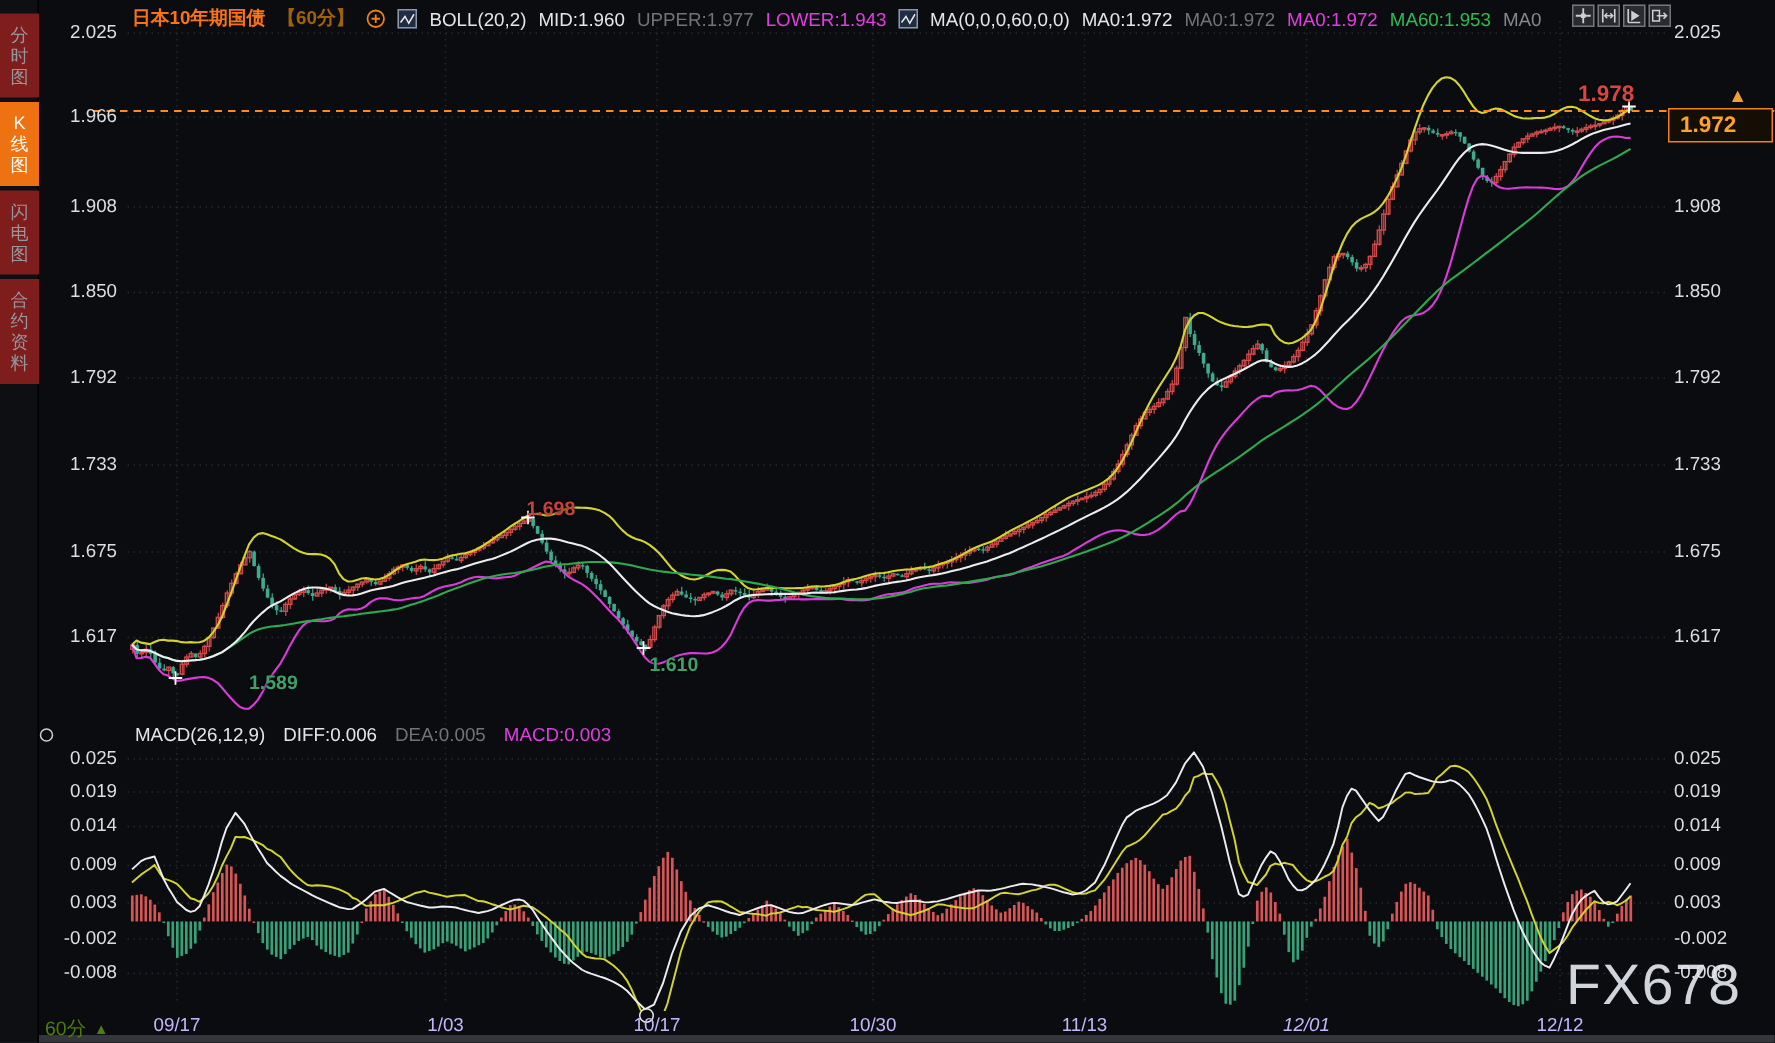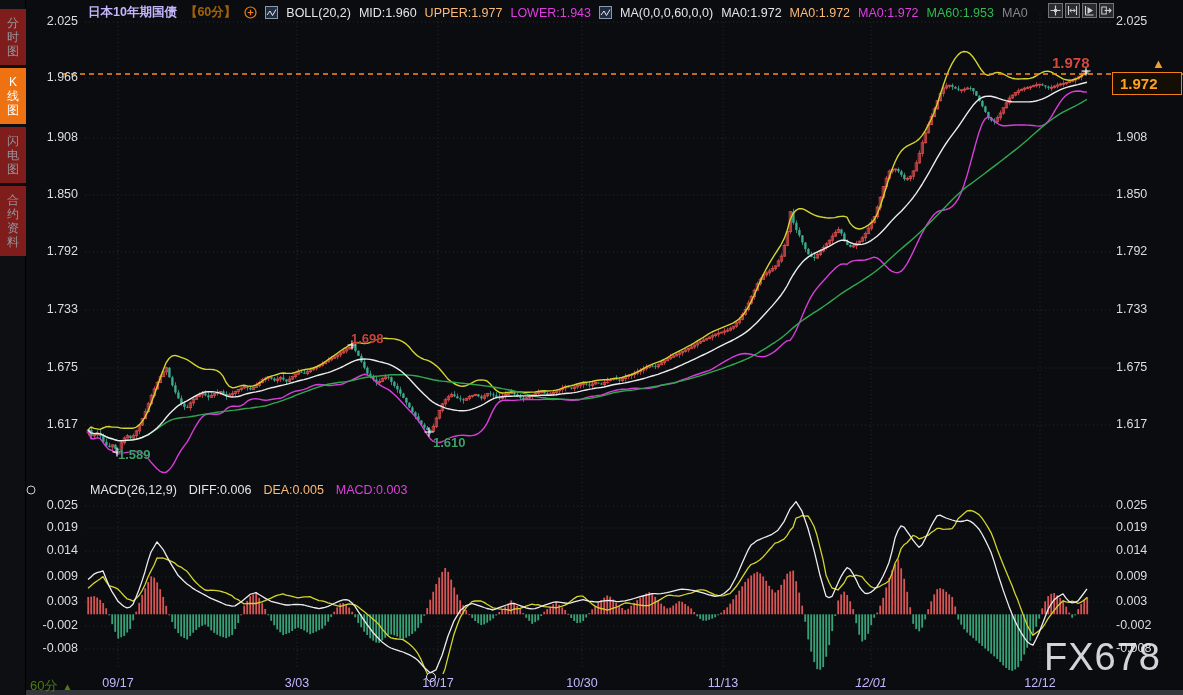--- a/index.html
+++ b/index.html
@@ -8,23 +8,23 @@
     background:#0b0c10;color:#e8e8e8;
     font-family:"Liberation Sans","DejaVu Sans",sans-serif;
   }
   #chart-svg{position:absolute;left:0;top:0;}
   
   .sidebar{position:absolute;left:0;top:0;width:26px;height:695px;background:#0e0f13;border-right:1px solid #000;display:flex;flex-direction:column;gap:3px;padding-top:9px;box-sizing:border-box;z-index:30;}
   .side-item{width:26px;box-sizing:border-box;padding:7px 6px;background:#7f1d1d;color:#96979d;font-size:12px;line-height:14px;word-break:break-all;text-align:center;cursor:pointer;}
   .side-item.active{background:#ee7211;color:#ffffff;}
   
   .hdr{position:absolute;left:88px;top:4px;display:flex;align-items:center;gap:8px;font-size:12.5px;white-space:nowrap;z-index:20;}
-  .c-white{color:#e4e5e8;} .c-yellow{color:#fdba74;} .c-magenta{color:#e03ee0;}
+  .c-white{color:#e4e5e8;} .c-yellow{color:#737373;} .c-magenta{color:#e03ee0;}
   .c-green{color:#2fbb4f;} .c-gray{color:#85868c;} .c-orangered{color:#a16207;font-weight:bold;}
-  .symbol{font-weight:bold;color:#c4b5fd;}
+  .symbol{font-weight:bold;color:#f97316;}
   .mini-icon{display:inline-flex;width:13px;height:13px;background:#1f2c42;border:1px solid #8b98ac;box-sizing:border-box;}
   .plus-circle{display:inline-flex;width:13px;height:13px;}
   
   .toolbar{position:absolute;left:1048px;top:3px;display:flex;gap:2px;z-index:20;}
   .tool-btn{width:15px;height:15px;background:#2a2b30;border:1px solid #73757b;box-sizing:border-box;display:flex;align-items:center;justify-content:center;cursor:pointer;}
   
   #labels{position:absolute;left:0;top:0;width:936px;height:695px;z-index:10;pointer-events:none;}
   .axis-label{position:absolute;font-size:12.5px;color:#dcdde1;}
   
   .anno{position:absolute;font-weight:bold;font-size:13px;z-index:12;text-shadow:0 0 2px #000;}
@@ -1126,21 +1126,21 @@
     <div class="axis-label" style="left:1116px;top:543px;width:60px;">0.014</div>
     <div class="axis-label" style="left:30px;top:569px;width:48px;text-align:right;">0.009</div>
     <div class="axis-label" style="left:1116px;top:569px;width:60px;">0.009</div>
     <div class="axis-label" style="left:30px;top:594px;width:48px;text-align:right;">0.003</div>
     <div class="axis-label" style="left:1116px;top:594px;width:60px;">0.003</div>
     <div class="axis-label" style="left:30px;top:618px;width:48px;text-align:right;">-0.002</div>
     <div class="axis-label" style="left:1116px;top:618px;width:60px;">-0.002</div>
     <div class="axis-label" style="left:30px;top:641px;width:48px;text-align:right;">-0.008</div>
     <div class="axis-label" style="left:1116px;top:641px;width:60px;">-0.008</div>
     <div class="time-label" style="left: 95px;">09/17</div>
-    <div class="time-label" style="left: 274px;">3/03</div>
+    <div class="time-label" style="left: 274px;">1/03</div>
     <div class="time-label" style="left: 415px;">10/17</div>
     <div class="time-label" style="left: 559px;">10/30</div>
     <div class="time-label" style="left: 700px;">11/13</div>
     <div class="time-label" style="left: 848px; font-style: italic;">12/01</div>
     <div class="time-label" style="left: 1017px;">12/12</div>
   </div>
 
 <aside class="sidebar">
   <div class="side-item">分时图</div>
   <div class="side-item active">K线图</div>
@@ -1200,21 +1200,21 @@
       </svg>
   </span>
   <span class="tool-btn">
     <svg width="11" height="11">
         <rect x="0.8" y="2" width="4.5" height="7" fill="none" stroke="#cfcfcf" stroke-width="1"></rect>
         <path d="M3.5 5.5h6.5M8 3.5l2 2-2 2" stroke="#cfcfcf" stroke-width="1.1" fill="none"></path>
       </svg>
   </span>
 </div>
 
-<div class="anno anno-green" style="left:118px;top:447px;">1.589</div>
+<div class="anno anno-green" style="left:118px;top:447px;padding-left:48px;">1.589</div>
 <div class="anno anno-red" style="left:351px;top:331px;">1.698</div>
 <div class="anno anno-green" style="left:433px;top:435px;">1.610</div>
 <div class="anno anno-big" style="left:1052px;top:54px;">1.978</div>
 
 <div class="macd-hdr">
   <span class="c-white">MACD(26,12,9)</span>
   <span class="c-white">DIFF:0.006</span>
   <span class="c-yellow">DEA:0.005</span>
   <span class="c-magenta">MACD:0.003</span>
 </div>

